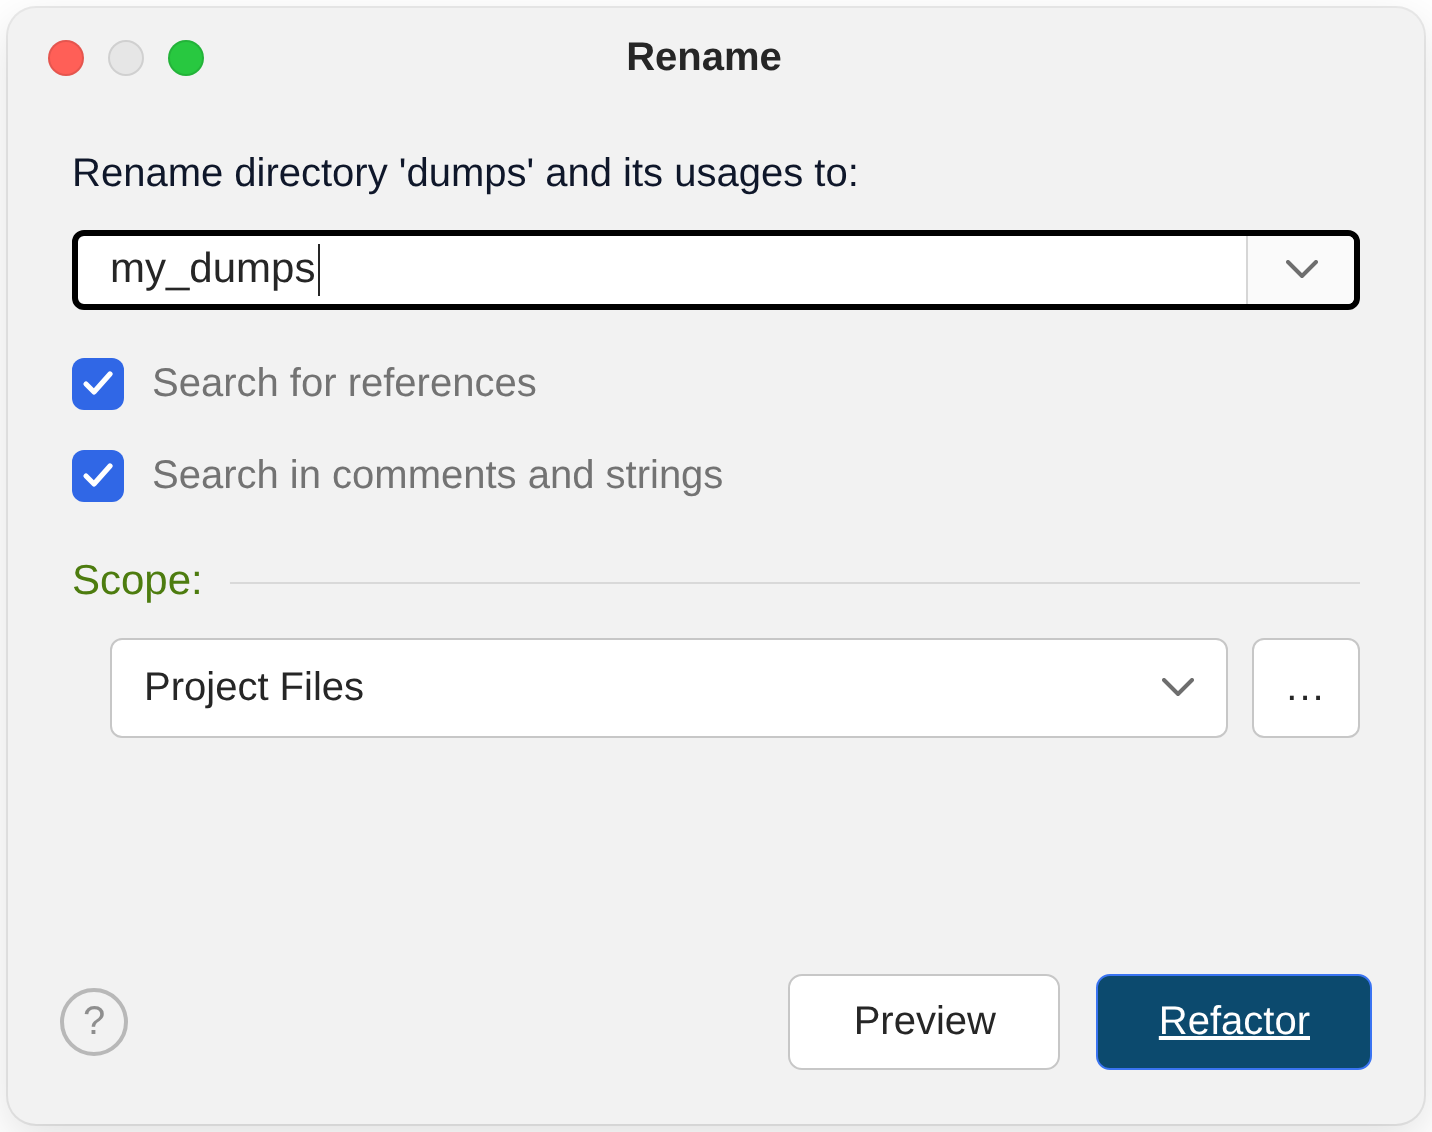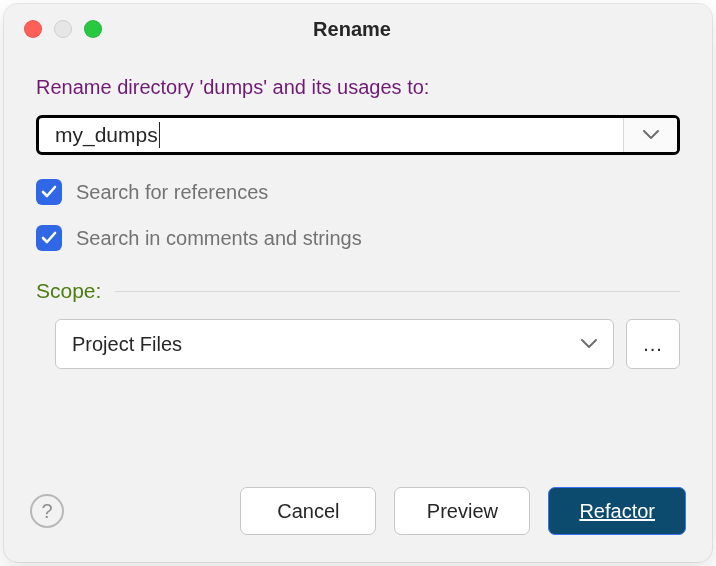--- a/index.html
+++ b/index.html
@@ -48,21 +48,21 @@
       pointer-events: none;
     }
     .content {
       padding: 22px 32px 0 32px;
       flex: 1;
       display: flex;
       flex-direction: column;
     }
     .prompt {
       font-size: 20px;
-      color: #701a75;
+      color: #0f172a;
       margin-bottom: 16px;
     }
     .input-row {
       display: flex;
       border: 3px solid #000000;
       border-radius: 6px;
       background: #fff;
       height: 40px;
       overflow: hidden;
     }
@@ -272,23 +272,20 @@
     </div>
 
   </div>
 
   <div class="footer">
     <div class="help-btn">
       <span>?</span>
     </div>
     <div class="spacer"></div>
     <div class="btn">
-      <span>Cancel</span>
-    </div>
-    <div class="btn">
       <span>Preview</span>
     </div>
     <div class="btn primary">
       <span>Refactor</span>
     </div>
   </div>
 
 </div>
 
 </body></html>

